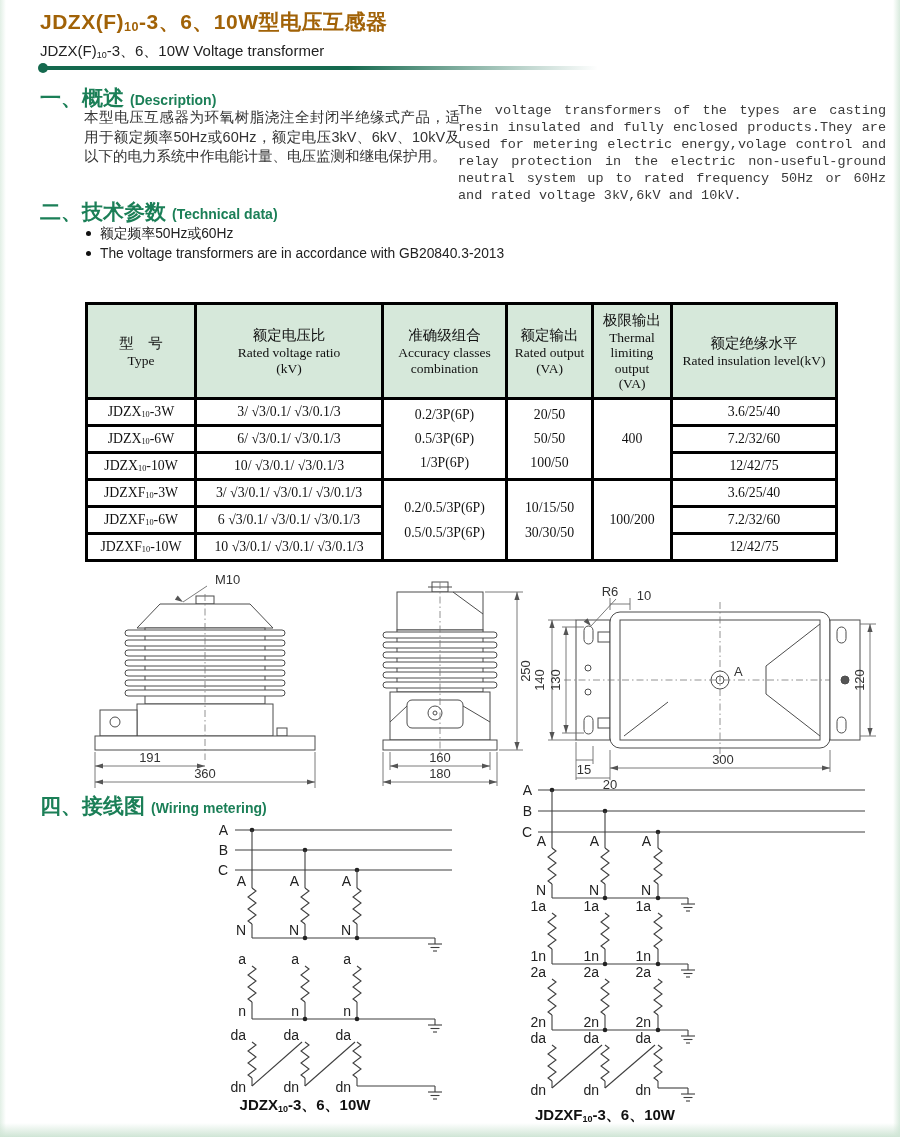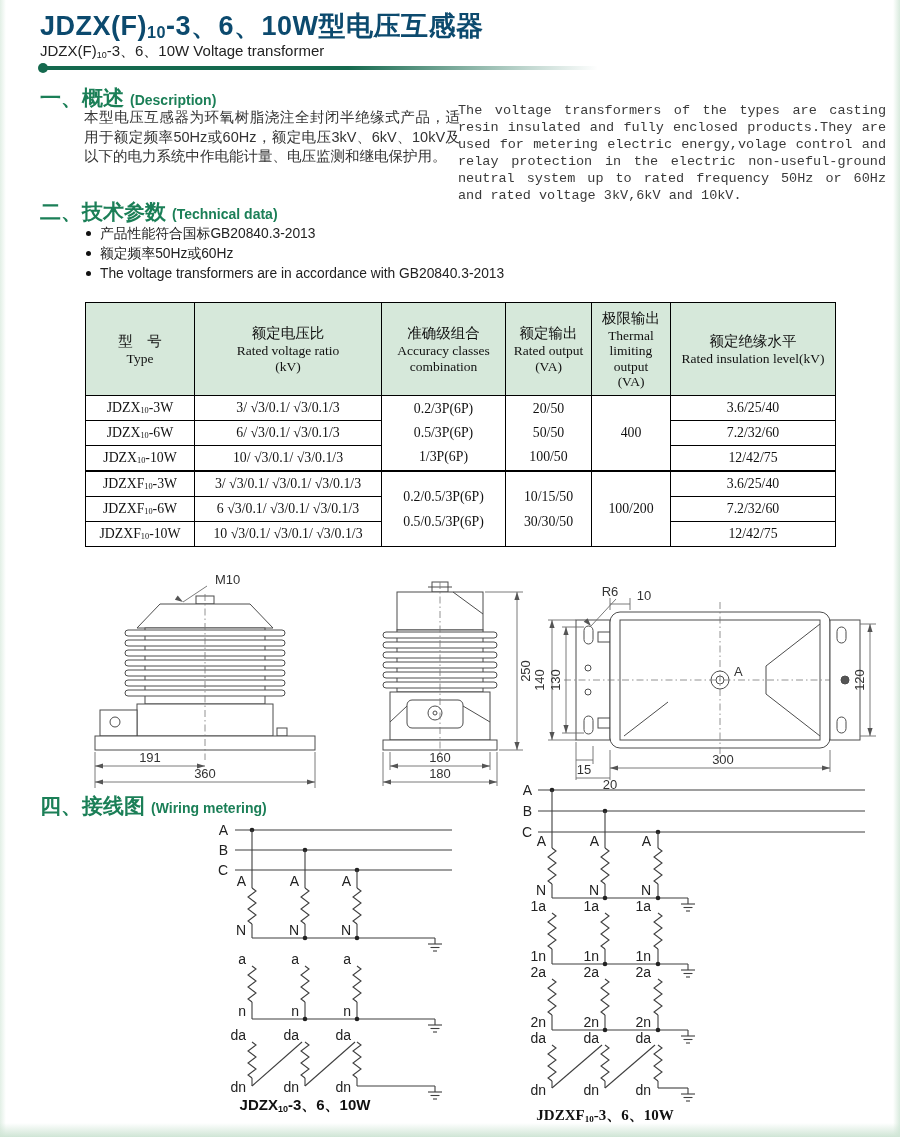--- a/index.html
+++ b/index.html
@@ -10,21 +10,21 @@
     background:linear-gradient(to top,#cfe5d5,rgba(207,229,213,0));}
   .edge-right{position:absolute;top:0;bottom:0;right:0;width:7px;
     background:linear-gradient(to left,rgba(207,229,213,.8),rgba(207,229,213,0));}
   .edge-left{position:absolute;top:0;bottom:0;left:0;width:6px;
     background:linear-gradient(to right,rgba(207,229,213,.6),rgba(207,229,213,0));}
 
   .abs{position:absolute;}
   sub{font-size:.6em;line-height:0;vertical-align:-0.18em;}
 
   
-  #title{left:40px;top:8px;font-size:27px;font-weight:700;color:#0c4a6e;letter-spacing:.5px;}
+  #title{left:40px;top:8px;font-size:21px;font-weight:700;color:#a16207;letter-spacing:.5px;}
   #subtitle{left:40px;top:42px;font-size:15px;color:#222;}
   #divider{left:38px;top:63px;width:560px;height:10px;}
   #divider .dot{position:absolute;left:0;top:0;width:10px;height:10px;border-radius:50%;background:#15694e;}
   #divider .line{position:absolute;left:5px;top:3px;height:4px;right:0;
     background:linear-gradient(to right,#15694e 55%,rgba(21,105,78,.25) 88%,rgba(21,105,78,0));}
 
   
   .sec-head{color:#1b7f57;white-space:nowrap;}
   .sec-head .num,.sec-head .cn{font-size:21px;font-weight:700;}
   .sec-head .en{font-size:14px;font-weight:600;margin-left:6px;}
@@ -35,21 +35,21 @@
 
   
   #bullets{left:86px;top:224px;}
   .bullet-line{display:flex;align-items:center;height:19px;margin-bottom:1px;font-size:13.8px;color:#222;}
   .bullet-dot{width:5px;height:5px;border-radius:50%;background:#111;margin-right:9px;flex:0 0 auto;}
 
   
   #tech-table{left:85px;top:302px;}
   table{border-collapse:collapse;table-layout:fixed;width:750px;
         font-family:"Liberation Serif",serif;color:#111;}
-  th,td{border:1px solid #000000;text-align:center;vertical-align:middle;padding:0 2px;}
+  th,td{border:3px solid #000000;text-align:center;vertical-align:middle;padding:0 2px;}
   thead th{background:#d6e8da;height:92px;font-weight:400;}
   .hcn{font-size:14.5px;}
   .hen{font-size:13.5px;line-height:15.5px;}
   tbody td{height:24px;font-size:13.8px;font-family:Liberation Serif, serif;}
   tbody tr.group-start td{border-top-width:2px;}
   .mline div{line-height:24px;}
   .mline2 div{line-height:25px;}
 
   
   svg{position:absolute;overflow:visible;}
@@ -93,24 +93,20 @@
   <div class="abs sec-head" style="left:40px;top:84px;">
     <span class="num">一、</span><span class="cn">概述</span><span class="en">(Description)</span>
   </div>
   <div class="abs" id="p-cn">本型电压互感器为环氧树脂浇注全封闭半绝缘式产品，适用于额定频率50Hz或60Hz，额定电压3kV、6kV、10kV及以下的电力系统中作电能计量、电压监测和继电保护用。</div>
   <div class="abs" id="p-en">The voltage transformers of the types are casting resin insulated and fully enclosed products.They are used for metering electric energy,volage control and relay protection in the electric non-useful-ground neutral system up to rated frequency 50Hz or 60Hz and rated voltage 3kV,6kV and 10kV.</div>
 
   <div class="abs sec-head" style="left:40px;top:198px;">
     <span class="num">二、</span><span class="cn">技术参数</span><span class="en">(Technical data)</span>
   </div>
   <div class="abs" id="bullets">
-    <div class="bullet-line">
-        <span class="bullet-dot"></span>
-        <span>产品性能符合国标GB20840.3-2013</span>
-      </div>
     <div class="bullet-line">
         <span class="bullet-dot"></span>
         <span>额定频率50Hz或60Hz</span>
       </div>
     <div class="bullet-line">
         <span class="bullet-dot"></span>
         <span>The voltage transformers are in accordance with GB20840.3-2013</span>
       </div>
   </div>
 
@@ -482,18 +478,18 @@
     <text x="129" y="315" text-anchor="end">dn</text>
     <text x="181" y="315" text-anchor="end">dn</text>
     <line x1="82" y1="301" x2="82" y2="308"></line>
     <line x1="135" y1="301" x2="135" y2="308"></line>
     <line x1="188" y1="301" x2="188" y2="308"></line>
     <line x1="82" y1="308" x2="132" y2="265"></line>
     <line x1="135" y1="308" x2="185" y2="265"></line>
     <line x1="188" y1="308" x2="218" y2="308"></line>
     <use href="#gnd" x="218" y="308"></use>
   </svg>
-  <div class="wcap abs" style="left:495px;top:1106px;font-family:Liberation Serif, serif;"><span>JDZXF</span><sub>10</sub><span>-3、6、10W</span></div>
+  <div class="wcap abs" style="left:495px;top:1106px;"><span>JDZXF</span><sub>10</sub><span>-3、6、10W</span></div>
 
   <div class="edge-left"></div>
   <div class="edge-right"></div>
   <div class="edge-bottom"></div>
 </div>
 
 </body></html>

